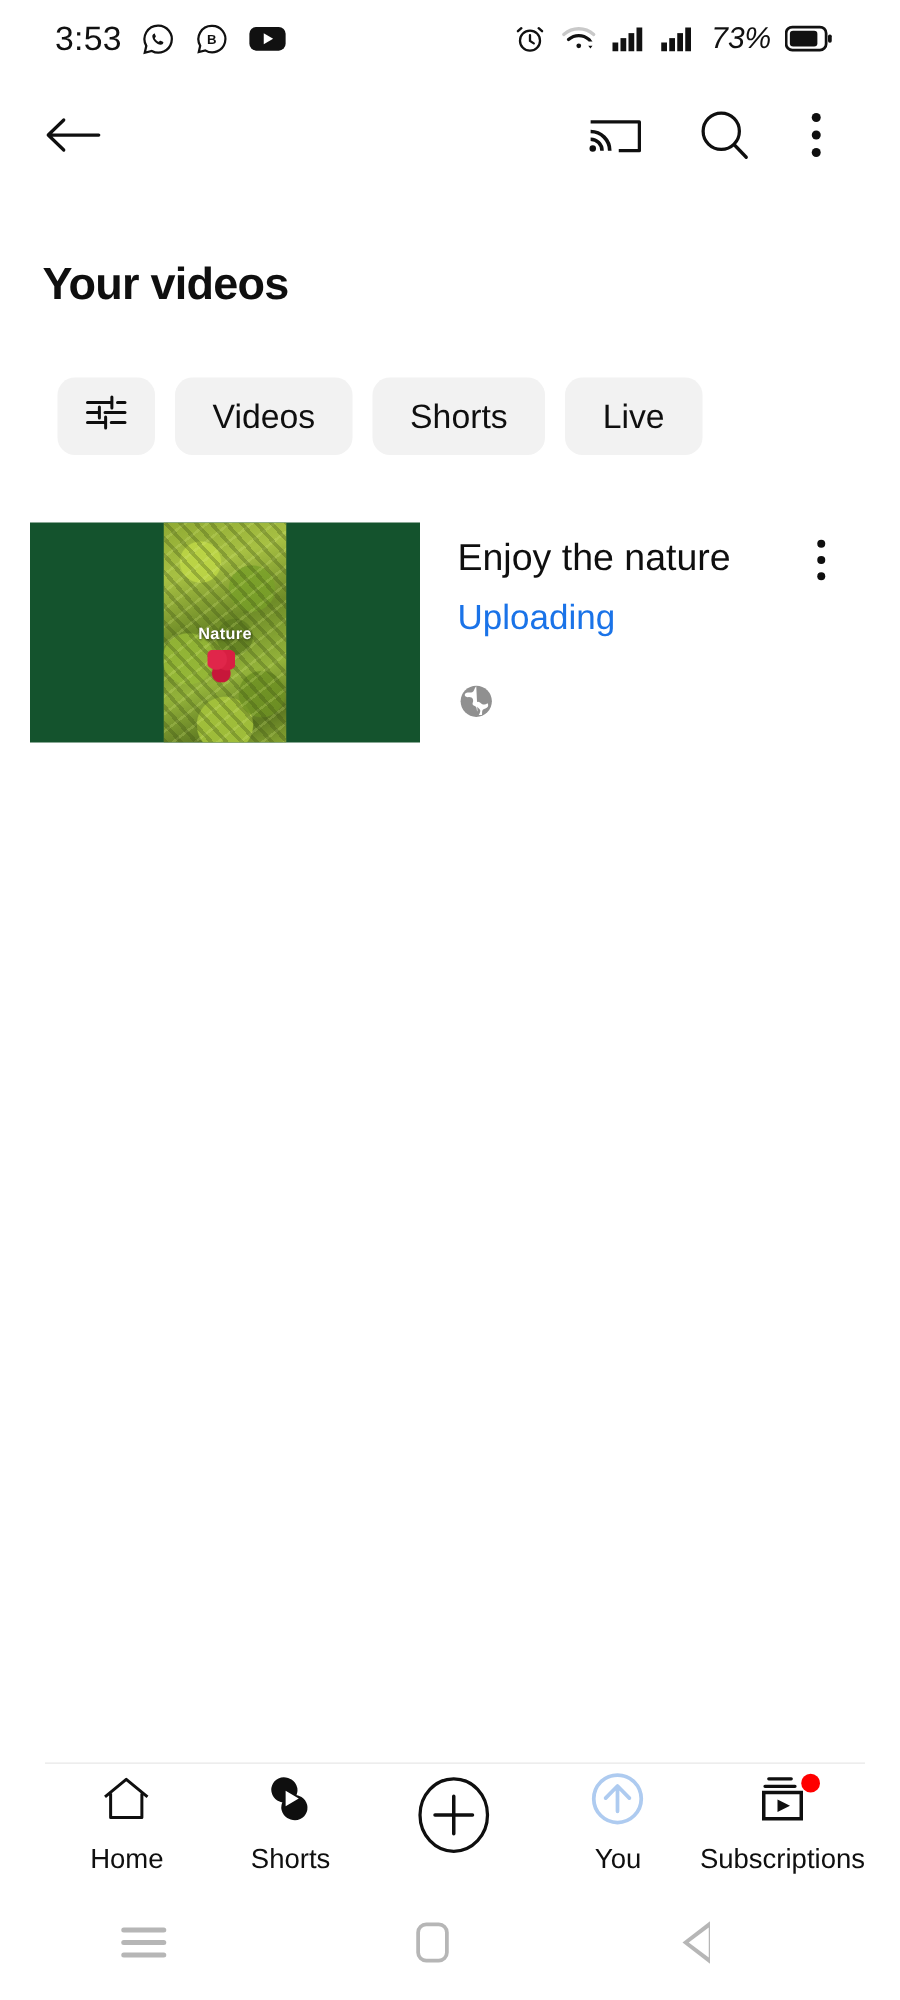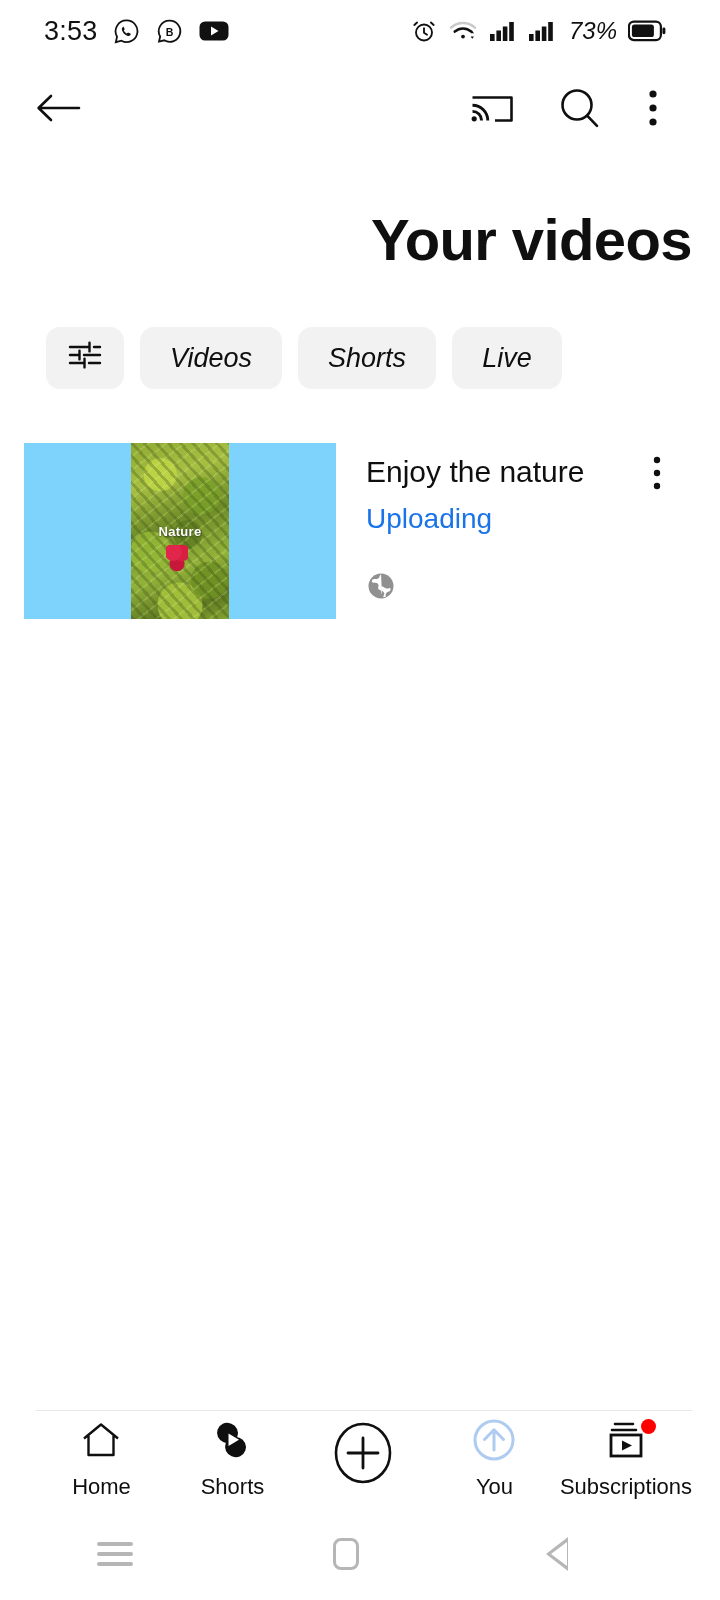--- a/index.html
+++ b/index.html
@@ -24,38 +24,38 @@
 
   
   .app-header {
     height: 96px; display:flex; align-items:center;
     justify-content: space-between; padding: 0 32px 0 34px;
   }
   .hdr-right { display:flex; align-items:center; gap: 44px; }
   .hdr-btn { display:flex; align-items:center; justify-content:center; }
 
   .page-title {
-    font-size: 58px; font-weight: 700; color:#0f0f0f;
-    padding: 48px 0 0 34px; letter-spacing: -0.6px; text-align: right;
+    font-size: 36px; font-weight: 700; color:#0f0f0f;
+    padding: 48px 0 0 34px; letter-spacing: -0.6px;
   }
 
   
   .chips { display:flex; align-items:center; gap: 16px; padding: 54px 0 0 46px; }
   .chip {
     background:#f2f2f2; border-radius: 14px; height: 62px;
     display:flex; align-items:center; justify-content:center;
     padding: 0 30px; font-size: 27px; color:#0f0f0f; font-weight: 500;
-    border: none; cursor: pointer; font-style: italic;
+    border: none; cursor: pointer;
   }
   .chip.icon-chip { padding: 0; width: 78px; }
 
   
   .video-row { display:flex; padding: 54px 0 0 0; align-items: flex-start; }
   .thumb {
-    width: 312px; height: 176px; background:#7dd3fc;
+    width: 312px; height: 176px; background:#14532d;
     margin-left: 24px; position: relative; overflow: hidden; flex: none;
     display:flex; align-items:center; justify-content:center;
   }
   .thumb-inner {
     width: 98px; height: 176px; position: relative; overflow: hidden;
     background:
       radial-gradient(circle at 30% 18%, rgba(190,215,70,.85) 0 16px, transparent 17px),
       radial-gradient(circle at 72% 30%, rgba(120,160,40,.8) 0 18px, transparent 19px),
       radial-gradient(circle at 20% 62%, rgba(150,185,55,.85) 0 20px, transparent 21px),
       radial-gradient(circle at 80% 78%, rgba(110,145,35,.85) 0 18px, transparent 19px),

